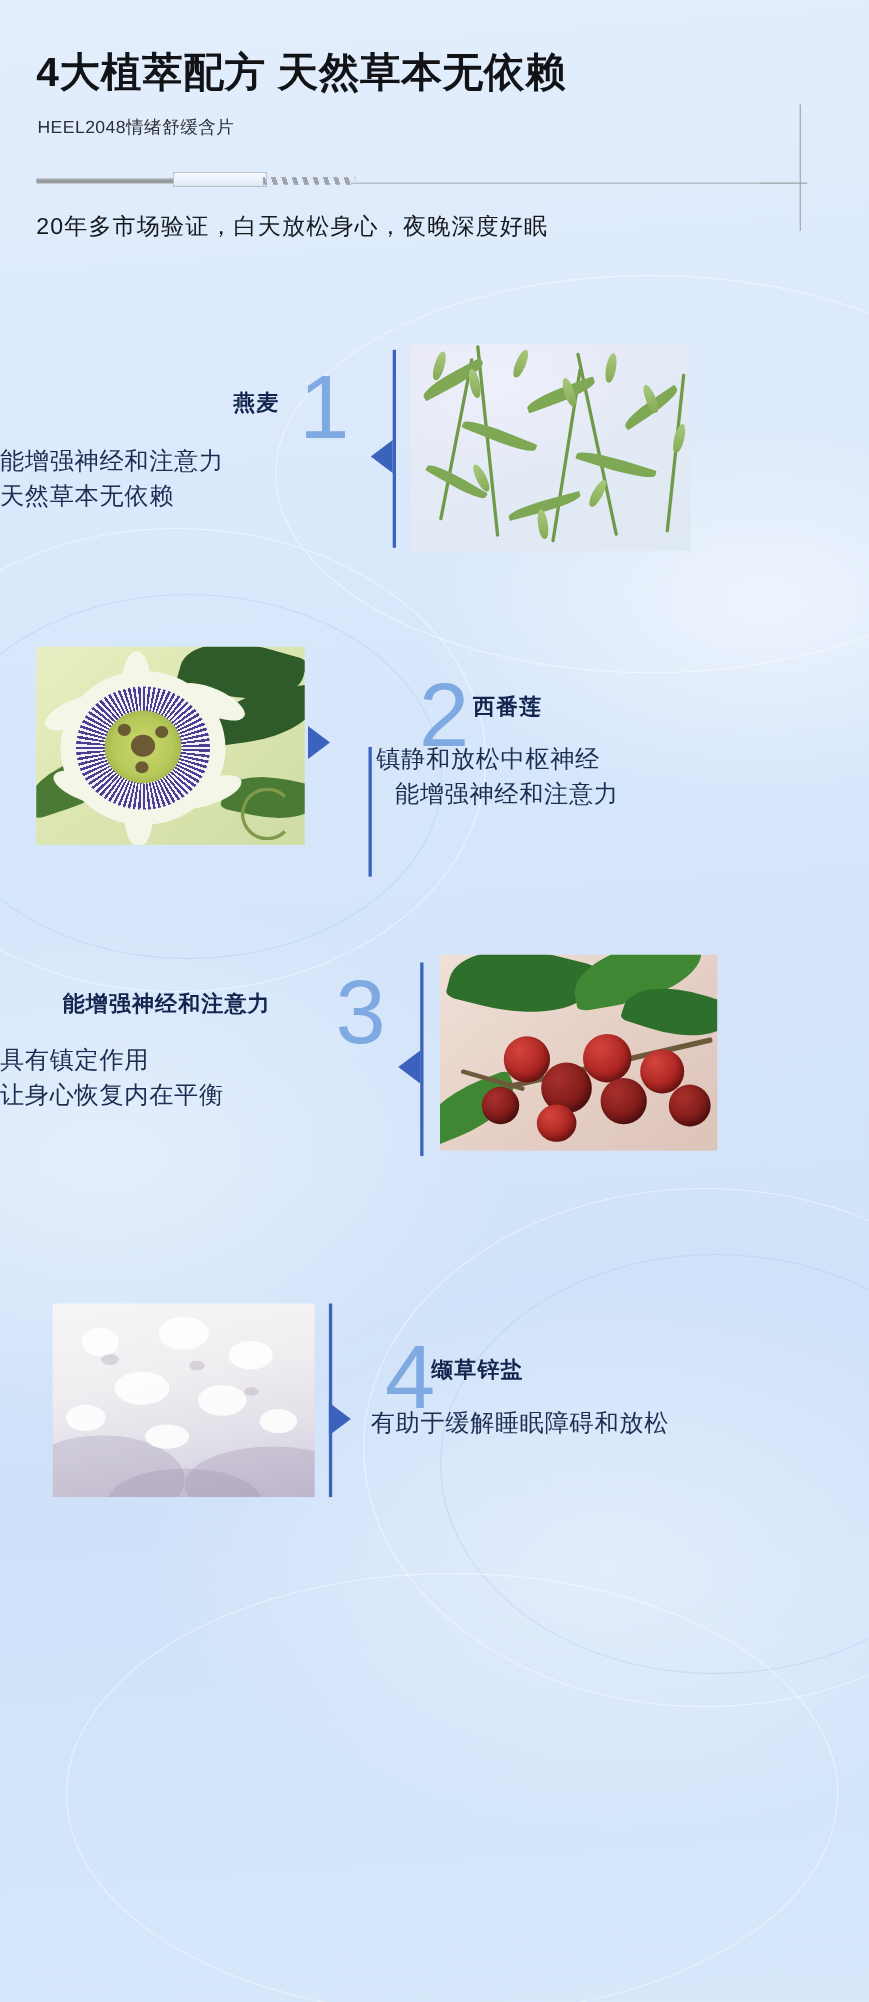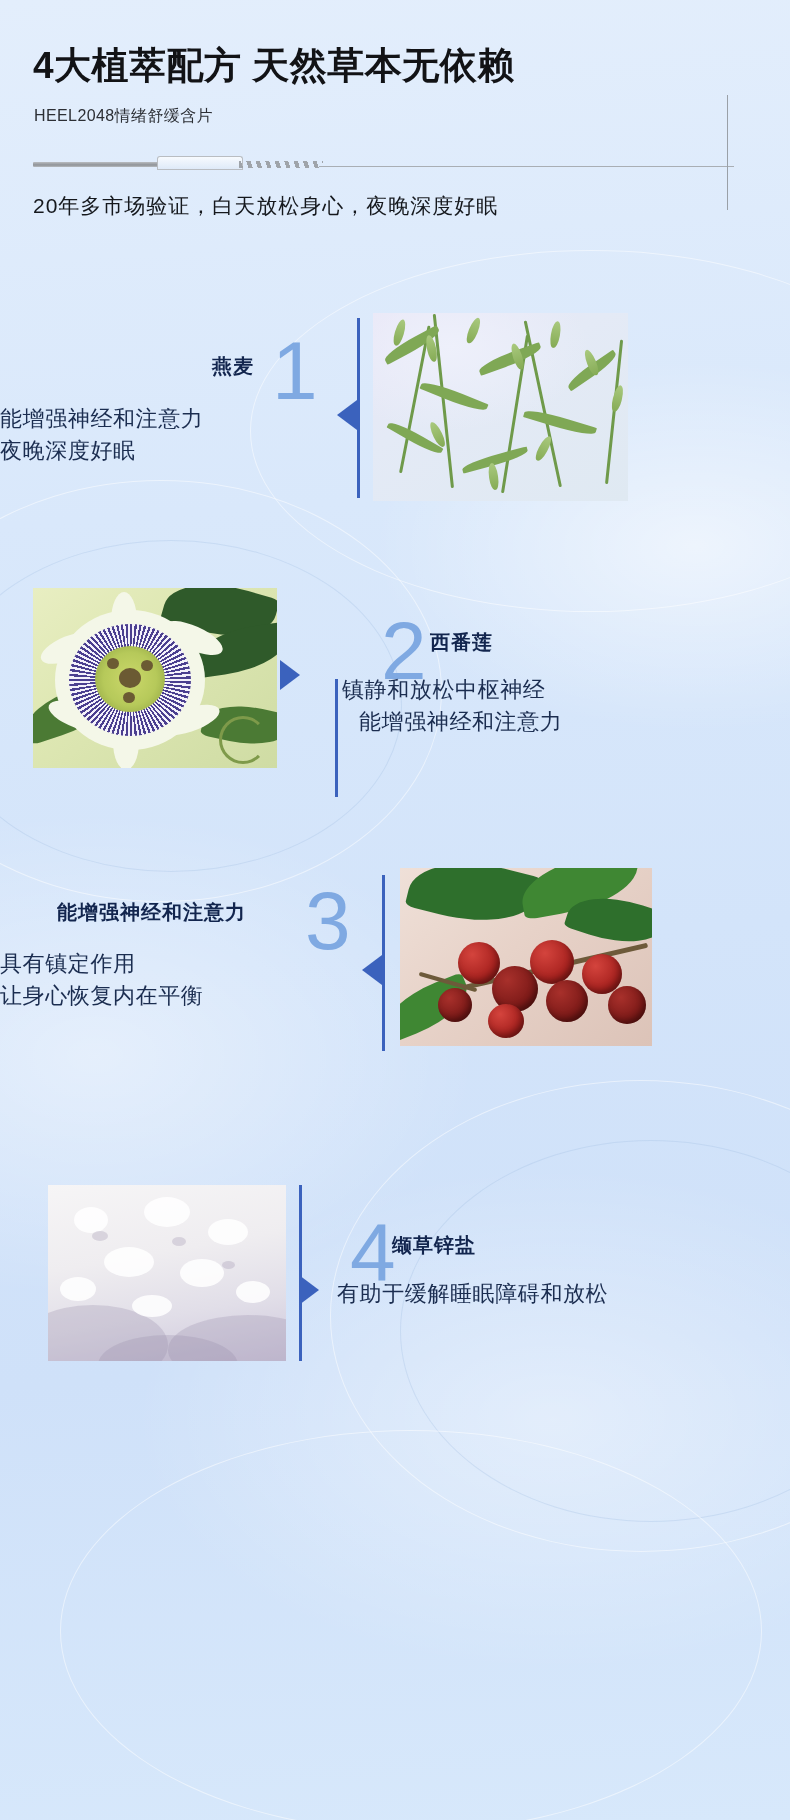--- a/index.html
+++ b/index.html
@@ -330,21 +330,21 @@
       <div class="oat-seed" style="left:166px; top:122px; transform:rotate(28deg);"></div>
       <div class="oat-seed" style="left:116px; top:150px; transform:rotate(-8deg);"></div>
     </div>
 
     <div class="connector" style="left:357px; top:318px; height:180px;"></div>
     <div class="tri left" style="left:337px; top:400px;"></div>
 
     <div class="num" style="left:272px; top:330px;">1</div>
     <div class="sec-title" style="left:212px; top:353px;">燕麦</div>
     <div class="sec-desc right-al" style="left:0px; top:403px; width:325px;">能增强神经和注意力</div>
-    <div class="sec-desc right-al" style="left:0px; top:435px; width:325px;">夜晚深度好眠</div>
+    <div class="sec-desc right-al" style="left:0px; top:435px; width:325px;">天然草本无依赖</div>
   </div>
 
   <div class="section">
 
     <div class="photo ph-flower" style="left:33px; top:588px; width:244px; height:180px;">
       <div class="leaf-dark" style="left:132px; top:-4px; width:110px; height:52px; transform:rotate(16deg);"></div>
       <div class="leaf-dark" style="left:160px; top:40px; width:96px; height:44px; transform:rotate(-8deg);"></div>
       <div class="leaf-mid" style="left:-10px; top:104px; width:92px; height:40px; transform:rotate(-18deg);"></div>
       <div class="leaf-mid" style="left:170px; top:118px; width:86px; height:38px; transform:rotate(12deg);"></div>
 

